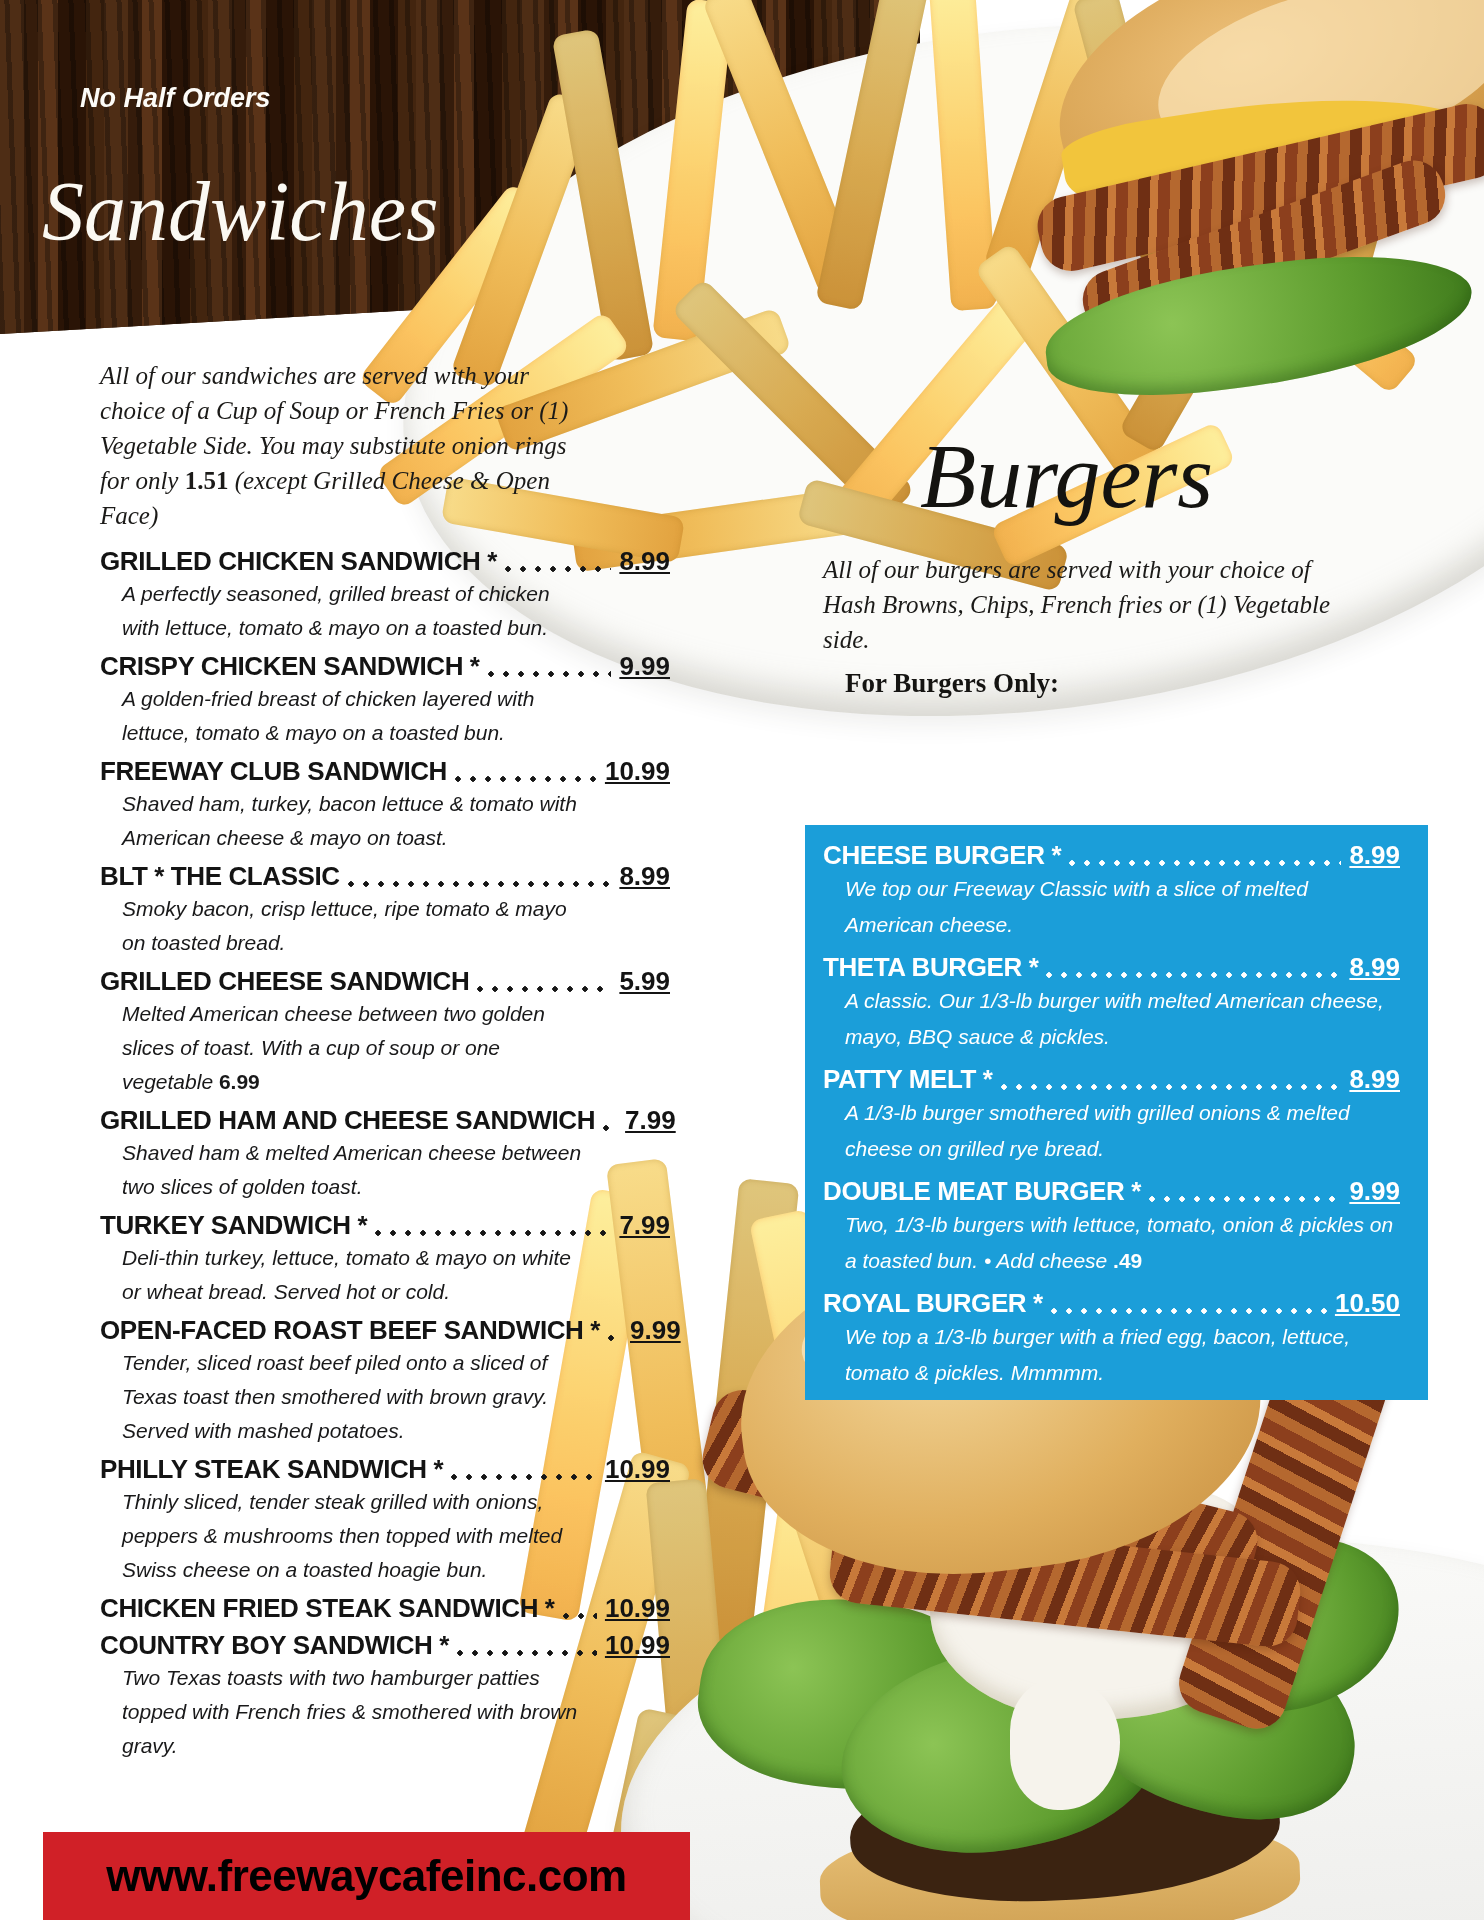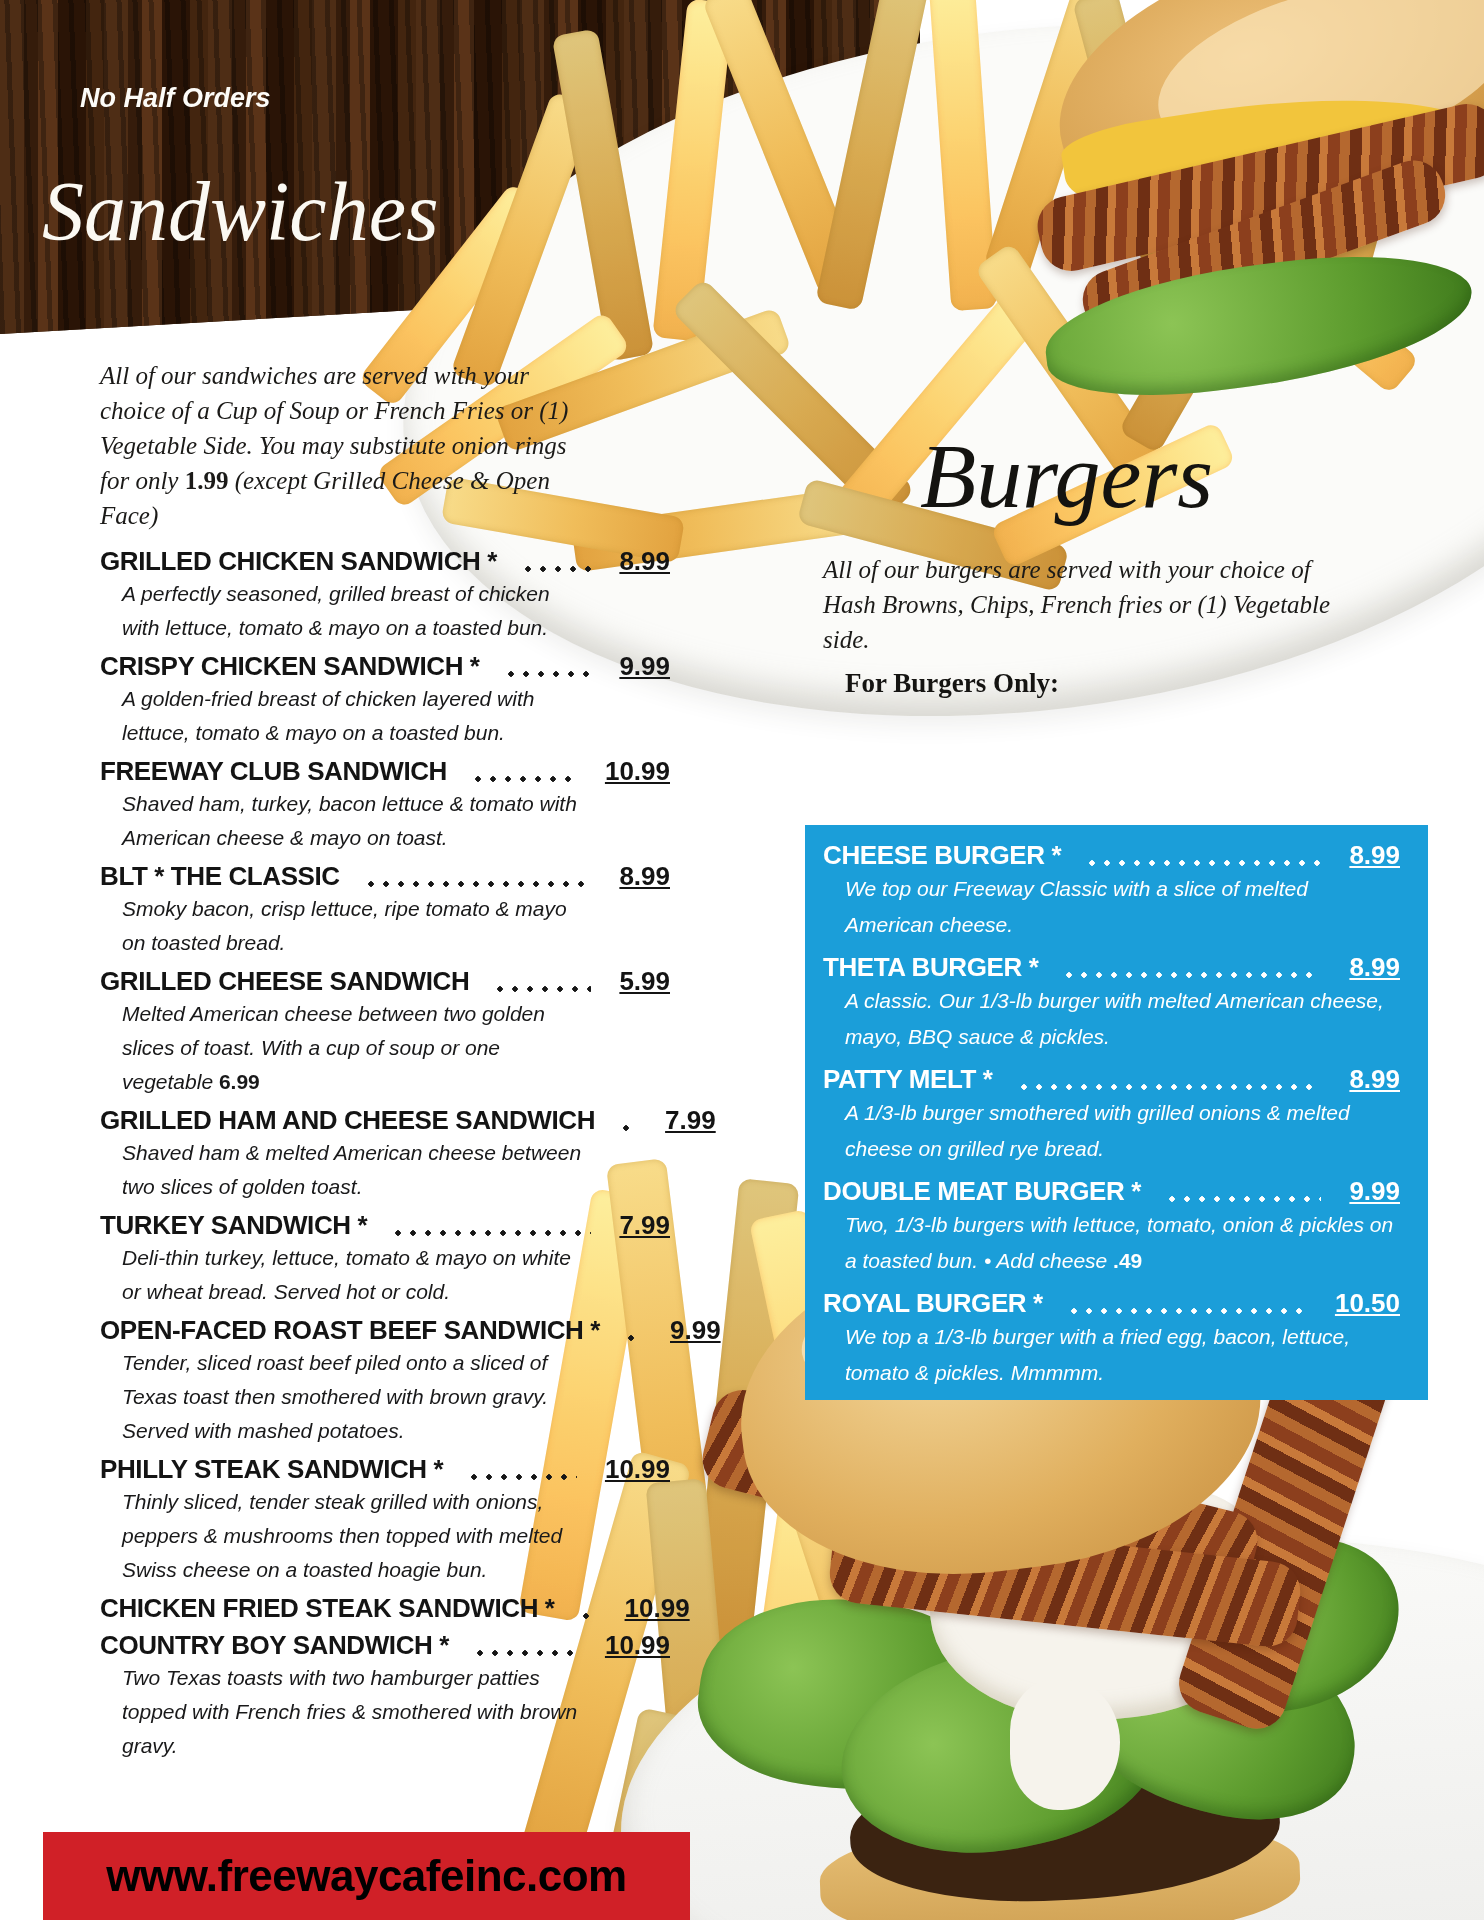--- a/index.html
+++ b/index.html
@@ -45,21 +45,21 @@
   .for-burgers{position:absolute;left:845px;top:666px;z-index:3;color:#151412;
                font:normal 700 27px/34px "Liberation Serif",serif;}
   .burg-opts{position:absolute;left:827px;top:702px;z-index:3;color:#1b1a18;
              font:italic 25px/38px "Liberation Serif",serif;}
   .burg-opts .opt::before{content:"• ";font-style:normal;}
   .burg-opts b{font-style:normal;}
 
   
   .left-col{position:absolute;left:100px;top:545px;width:570px;z-index:3;}
   .mi{margin-bottom:5px;}
-  .mi-head{display:flex;align-items:center;gap:20px;}
+  .mi-head{display:flex;align-items:center;}
   .mi-name{font:700 26px/32px "Liberation Sans",sans-serif;letter-spacing:-0.4px;
            color:#141414;white-space:nowrap;}
   .mi-price{font:700 26px/32px "Liberation Sans",sans-serif;color:#141414;text-decoration:underline;}
   .mi-dots{flex:1;height:6px;margin:0 8px 5px 8px;align-self:flex-end;min-width:14px;
            background-image:radial-gradient(circle at 3px 3px,#161616 2.5px,rgba(0,0,0,0) 2.9px);
            background-size:15px 6px;background-repeat:repeat-x;background-position:left bottom;}
   .mi-desc{font:italic 21px/34px "Liberation Sans",sans-serif;color:#19191a;
            padding-left:22px;max-width:470px;}
   .mi-desc b{font-style:normal;}
 
@@ -145,21 +145,21 @@
     <div class="shape bacon" style="left:700px;top:350px;width:560px;height:100px;transform:rotate(14deg);"></div>
     <div class="shape bacon" style="left:830px;top:440px;width:470px;height:85px;transform:rotate(6deg);"></div>
     <div class="shape" style="left:740px;top:140px;width:520px;height:330px;border-radius:50% 50% 46% 46%;transform:rotate(-7deg);background:radial-gradient(ellipse at 40% 30%,#f3d79b,#e0af5e 55%,#c68d3e);"></div>
     <div class="shape" style="left:800px;top:170px;width:280px;height:120px;border-radius:50%;transform:rotate(-10deg);background:rgba(255,245,220,.55);"></div>
   </div>
 
   <div class="no-half">No Half Orders</div>
   <div class="sand-title">Sandwiches</div>
   <div class="burg-title">Burgers</div>
 
-  <div class="serif-intro sand-intro"><span>All of our sandwiches are served with your choice of a Cup of Soup or French Fries or (1) Vegetable Side. You may substitute onion rings for only </span><b>1.99</b><span> (except Grilled Cheese &amp; Open Face)</span></div>
+  <div class="serif-intro sand-intro"><span>All of our sandwiches are served with your choice of a Cup of Soup or French Fries or (1) Vegetable Side. You may substitute onion rings for only </span><b>1.51</b><span> (except Grilled Cheese &amp; Open Face)</span></div>
 
   <div class="left-col">
 
       <div class="mi">
         <div class="mi-head">
           <span class="mi-name">GRILLED CHICKEN SANDWICH *</span>
           <span class="mi-dots"></span>
           <span class="mi-price">8.99</span>
         </div>
         <div class="mi-desc"><span>A perfectly seasoned, grilled breast of chicken with lettuce, tomato &amp; mayo on a toasted bun.</span><b></b></div>

